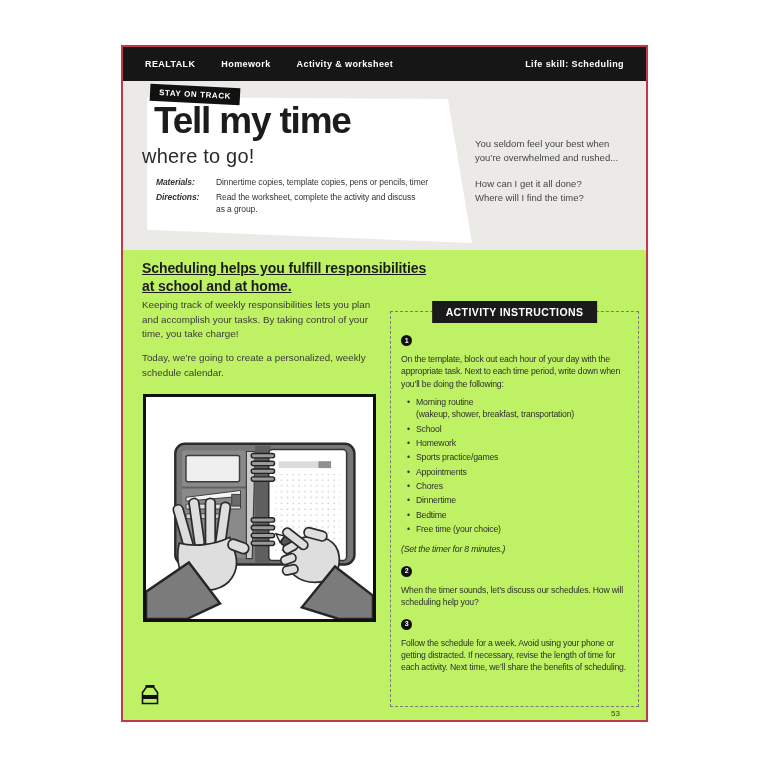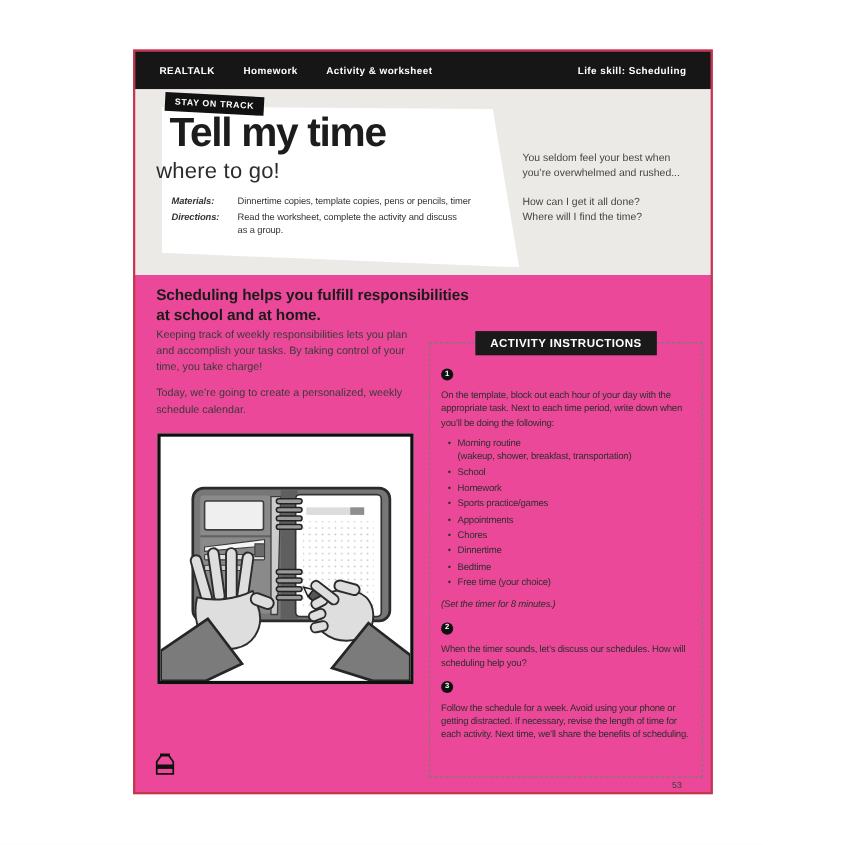--- a/index.html
+++ b/index.html
@@ -1,19 +1,19 @@
 <!DOCTYPE html>
 <html><head>
 <meta charset="utf-8">
 <style>
   html,body { margin:0; padding:0; background:#ffffff; }
   .canvas { position:relative; width:768px; height:768px; background:#fff; overflow:hidden;
             font-family:"Liberation Sans", sans-serif; }
   .page { position:absolute; left:121px; top:45px; width:527px; height:677px;
-          border:2px solid #c3374b; box-sizing:border-box; background:#ec4899; }
+          border:2px solid #c3374b; box-sizing:border-box; background:#bef264; }
 
   
   .topbar { position:absolute; left:0; top:0; width:100%; height:34px; background:#161616;
             display:flex; align-items:center; gap:26px; padding:0 22px; box-sizing:border-box;
             color:#fff; font-size:9px; font-weight:700; letter-spacing:.4px; }
   .topbar .right { margin-left:auto; }
 
   
   .hero { position:absolute; left:0; top:34px; width:100%; height:169px; background:#ebeae7; }
   .hero-card { position:absolute; left:24px; top:16px; width:325px; height:146px; background:#fff;
@@ -29,21 +29,21 @@
             font-size:8.5px; line-height:1.35; color:#333; letter-spacing:-.1px; z-index:2; }
   .matdir .lbl { font-style:italic; font-weight:700; }
   .matdir .val { white-space:pre-line; }
   .aside { position:absolute; left:352px; top:56px; width:164px; font-size:9.5px;
            color:#454545; line-height:1.5; }
   .aside .p2 { margin-top:11px; white-space:pre-line; }
   .aside .p1 { white-space:pre-line; }
 
   
   .heading { position:absolute; left:19px; top:212px; font-size:14px; font-weight:700;
-             color:#1b1b1b; line-height:1.32; white-space:pre-line; letter-spacing:-.1px; }
+             color:#1b1b1b; line-height:1.32; white-space:pre-line; letter-spacing:-.1px;text-decoration:underline; }
   .para { position:absolute; left:19px; font-size:9.8px; line-height:1.5; color:#3a3a3a;
           white-space:pre-line; }
   .para.p1 { top:251px; }
   .para.p2 { top:304px; }
   .illo { position:absolute; left:20px; top:347px; width:233px; height:228px;
           border:3px solid #101010; box-sizing:border-box; background:#fff; }
   .illo svg { display:block; width:100%; height:100%; }
 
   
   .activity { position:absolute; left:267px; top:264px; width:249px; min-height:396px;

